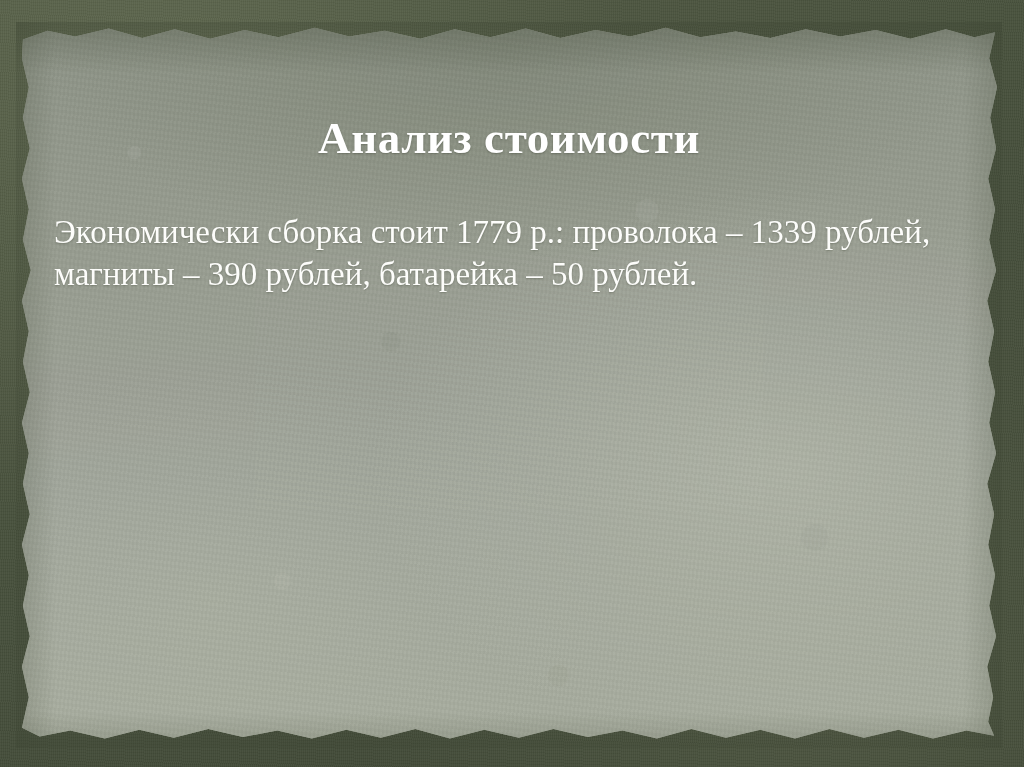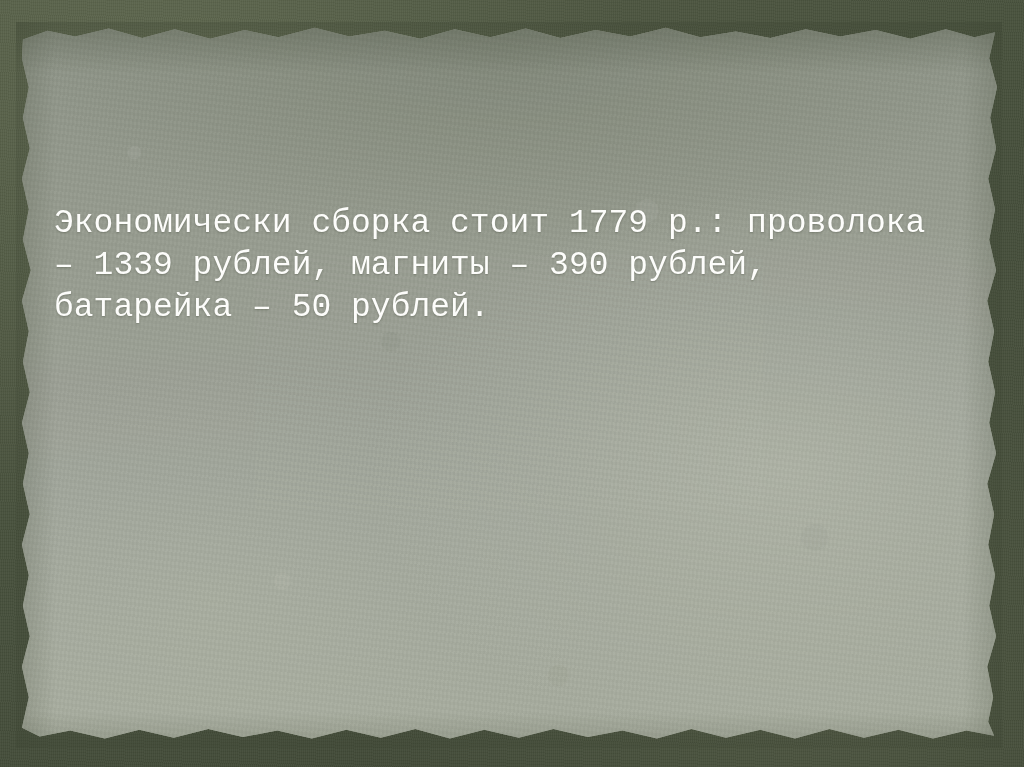--- a/index.html
+++ b/index.html
@@ -129,23 +129,23 @@
     font-size: 45px;
     line-height: 1.1;
     letter-spacing: 0.6px;
     text-shadow: 0 1px 2px rgba(45,52,38,0.35);
   }
 
   .slide-body {
     position: absolute;
     left: 38px;
     right: 48px;
-    top: 148px;
+    top: 156px;
     color: #fdfdfb;
-    font-family: Liberation Mono, monospace;
+    font-family: Liberation Serif, serif;
     font-weight: normal;
     font-size: 33px;
     line-height: 42px;
     text-align: left;
     text-shadow: 0 1px 2px rgba(45,52,38,0.30);
   }
 </style>
 </head>
 <body>
 
@@ -153,18 +153,19 @@
 
   <div class="frame-grain"></div>
 
   <div class="paper-wrap">
     <div class="paper">
       <div class="paper-texture"></div>
     </div>
     <div class="paper-shade"></div>
 
     <div class="content">
+      <h1 class="slide-title">Анализ стоимости</h1>
 
       <p class="slide-body">Экономически сборка стоит 1779 р.: проволока – 1339 рублей, магниты – 390 рублей, батарейка – 50 рублей.</p>
     </div>
   </div>
 
 </div>
 
 </body></html>

